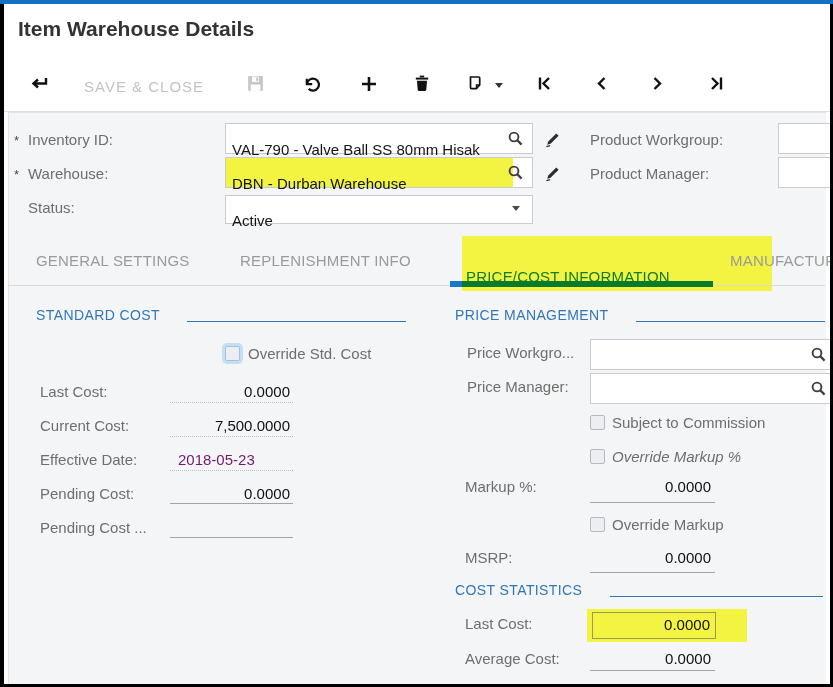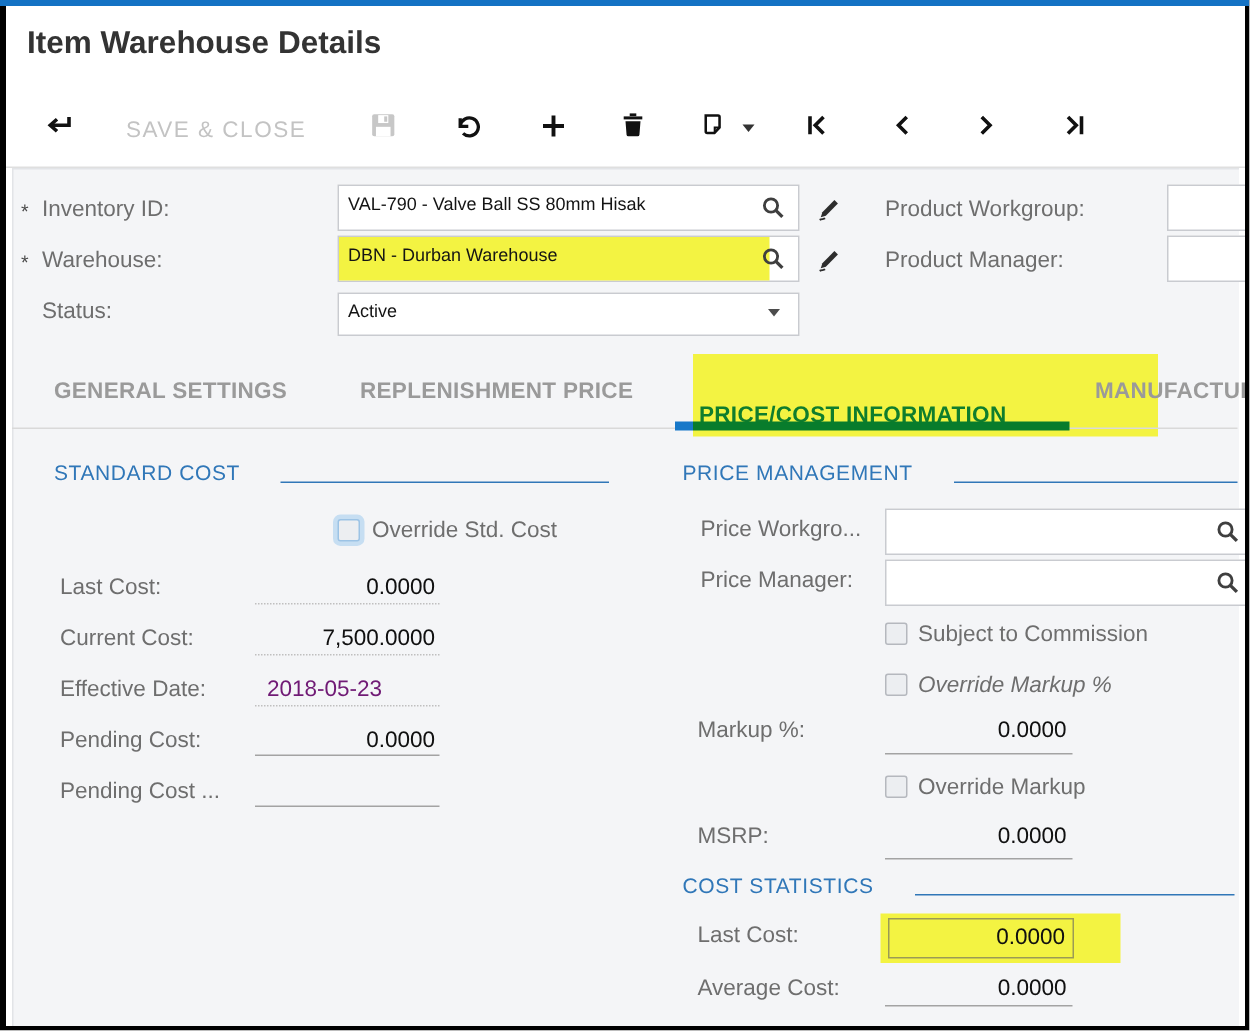--- a/index.html
+++ b/index.html
@@ -9,27 +9,27 @@
   .abs{position:absolute;}
   .title{position:absolute;left:14px;top:13px;font-size:21px;font-weight:700;color:#333;white-space:nowrap;}
   .hdr-divider{position:absolute;left:0;top:107px;width:826px;height:1px;background:#dfdfdf;}
   .content-bg{position:absolute;left:4px;top:108px;width:818px;height:572px;background:#f4f5f7;border-top:1px solid #e2e4e7;border-left:1px solid #e2e4e7;box-sizing:border-box;}
   .tb-btn{position:absolute;cursor:pointer;}
   .tb-btn svg{display:block;}
   .tb-label{position:absolute;font-size:15px;letter-spacing:1px;color:#c3c3c3;white-space:nowrap;}
   .lbl{position:absolute;font-size:15px;color:#6e6e6e;white-space:nowrap;}
   .req{position:absolute;font-size:13px;color:#4a4a4a;}
   .inputbox{position:absolute;background:#fff;border:1px solid #c9cbd0;box-sizing:border-box;}
-  .inp-text{position:absolute;font-size:12px;color:#141414;white-space:nowrap;overflow:hidden;}
+  .inp-text{position:absolute;font-size:15px;color:#141414;white-space:nowrap;overflow:hidden;margin-top:12px;}
   .hl{position:absolute;background:#f3f342;}
   .icon{position:absolute;}
   .icon svg{display:block;}
   .caret{position:absolute;width:0;height:0;border-left:4.5px solid transparent;border-right:4.5px solid transparent;border-top:5.5px solid #4c4c4c;}
   .tabline{position:absolute;left:4px;top:281px;width:817px;height:1px;background:#d9d9d9;}
-  .tab{position:absolute;top:248px;font-size:15px;color:#9a9a9a;letter-spacing:.2px;white-space:nowrap;cursor:pointer;font-weight:bold;}
+  .tab{position:absolute;top:248px;font-size:15px;color:#9a9a9a;letter-spacing:.2px;white-space:nowrap;cursor:pointer;}
   .tab.active{color:#0f7d2d;}
   .sec-title{position:absolute;font-size:14px;color:#3077b8;letter-spacing:.4px;white-space:nowrap;}
   .sec-line{position:absolute;height:1px;background:#3077b8;}
   .cb{position:absolute;width:15px;height:15px;background:#eceef1;border:1px solid #b5b8be;border-radius:2px;box-sizing:border-box;cursor:pointer;}
   .cb.glow{border-color:#9cc3e5;box-shadow:0 0 0 3px #c6def2;}
   .cb-lbl{position:absolute;font-size:15px;color:#6e6e6e;white-space:nowrap;}
   .cell{position:absolute;font-size:15px;color:#101010;text-align:right;white-space:nowrap;}
   .cell-l{position:absolute;font-size:15px;color:#701a75;white-space:nowrap;}
   .u-solid{position:absolute;height:1px;background:#a3a3a3;}
   .u-dot{position:absolute;height:0;border-bottom:1px dotted #bfbfbf;}
@@ -154,21 +154,21 @@
       <span class="inp-text" style="left:6px;top:6px;"></span>
     </div>
     <span class="lbl" style="left:586px;top:161px;">Product Manager:</span>
     <div class="inputbox" style="left:774px;top:153px;width:54px;height:31px;">
       <span class="inp-text" style="left:6px;top:6px;"></span>
     </div>
 
     <div class="hl" style="left:458px;top:232px;width:310px;height:55px;"></div>
     <div class="tabline"></div>
     <span class="tab" style="left:32px;">GENERAL SETTINGS</span>
-    <span class="tab" style="left:236px;">REPLENISHMENT PRICE</span>
+    <span class="tab" style="left:236px;">REPLENISHMENT INFO</span>
     <span class="tab active" style="left:462px;margin-top:16px;">PRICE/COST INFORMATION</span>
     <span class="tab" style="left:726px;">MANUFACTURING</span>
     <div class="abs" style="left:446px;top:277px;width:12px;height:6px;background:#1778c9;"></div>
     <div class="abs" style="left:458px;top:277px;width:251px;height:6px;background:#087c2c;"></div>
 
     <span class="sec-title" style="left:32px;top:303px;">STANDARD COST</span>
     <div class="sec-line" style="left:183px;top:317px;width:219px;"></div>
 
     <div class="cb glow" style="left:221px;top:342px;"></div>
     <span class="cb-lbl" style="left:244px;top:341px;">Override Std. Cost</span>

